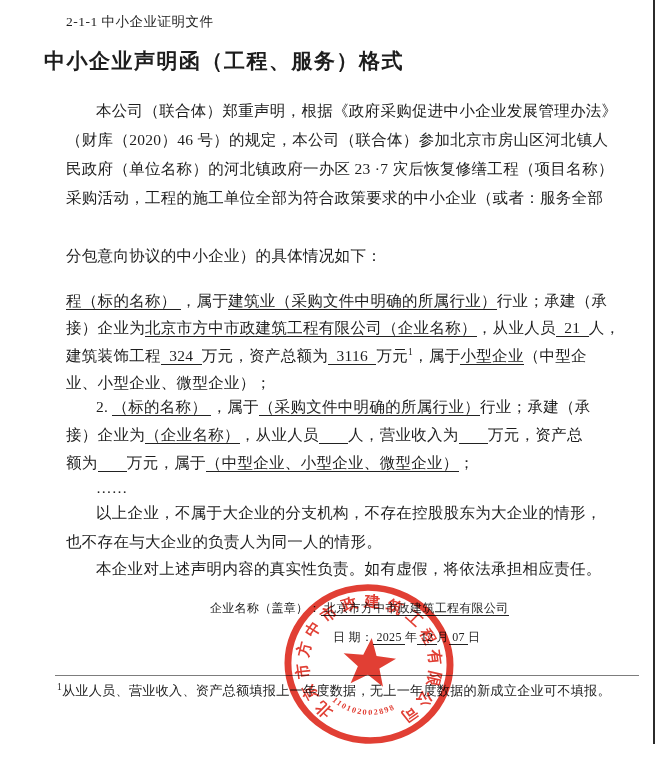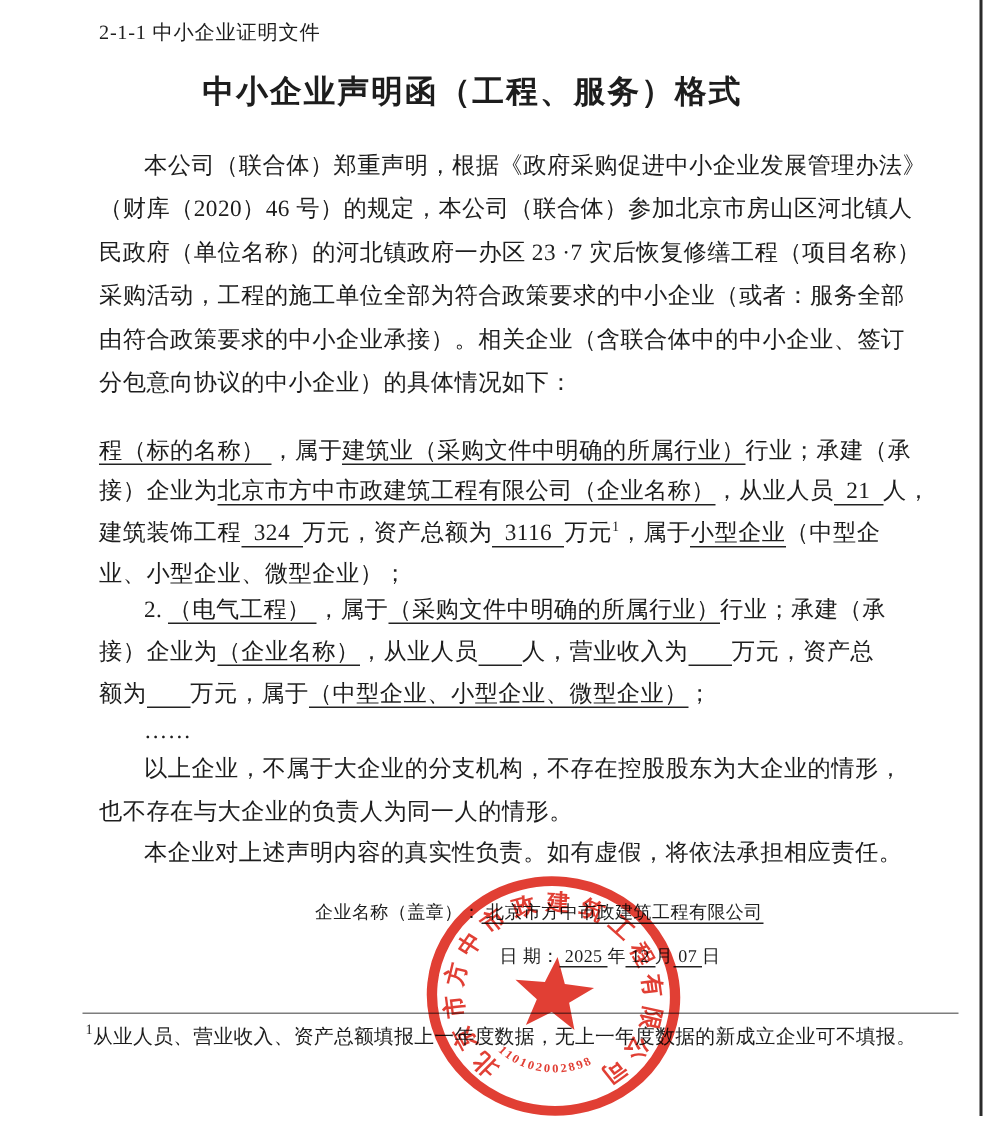--- a/index.html
+++ b/index.html
@@ -5,22 +5,22 @@
   * { margin:0; padding:0; box-sizing:border-box; }
   html,body { background:#fff; }
   body { width:656px; height:758px; overflow:hidden; }
   .page {
     position:relative; width:656px; height:758px; background:#ffffff;
     font-family:"Liberation Serif","DejaVu Serif",serif;
     color:#1d1d1d;
   }
   .doc-label { position:absolute; top:13px; left:66px; font-size:13.5px; letter-spacing:0.5px; }
   .doc-title {
-    position:absolute; top:47px; left:0; right:26px; text-align:center;
-    font-size:21px; font-weight:bold; letter-spacing:1.5px;
+    position:absolute; top:47px; left:0; right:26px; text-align:left;
+    font-size:21px; font-weight:bold; letter-spacing:1.5px;padding-left:44px;
   }
   .line {
     position:absolute; left:66px; font-size:15.5px; line-height:21px;
     letter-spacing:0.3px; white-space:nowrap;
   }
   .line span, .line sup { white-space:pre; }
   .ind { left:96px; }
   .u { border-bottom:1.2px solid #222; }
   sup { font-size:9.5px; vertical-align:super; line-height:0; }
   .sig-line { position:absolute; font-size:12px; letter-spacing:0.3px; white-space:nowrap; }
@@ -38,29 +38,28 @@
 
 <div class="page">
 
   <div class="doc-label">2-1-1 中小企业证明文件</div>
   <div class="doc-title">中小企业声明函（工程、服务）格式</div>
 
   <div class="line ind" style="top:100px"><span>本公司（联合体）郑重声明，根据《政府采购促进中小企业发展管理办法》</span></div>
   <div class="line" style="top:129px"><span>（财库（2020）46 号）的规定，本公司（联合体）参加北京市房山区河北镇人</span></div>
   <div class="line" style="top:158px"><span>民政府（单位名称）的河北镇政府一办区 23 ·7 灾后恢复修缮工程（项目名称）</span></div>
   <div class="line" style="top:187px"><span>采购活动，工程的施工单位全部为符合政策要求的中小企业（或者：服务全部</span></div>
-  <div class="line" style="top:216px"><span>由符合政策要求的中小企业承接）。相关企业（含联合体中的中小企业、签订</span></div>
   <div class="line" style="top:245px"><span>分包意向协议的中小企业）的具体情况如下：</span></div>
 
   <div class="line" style="top:290px"><span class="u">程（标的名称） </span><span>，属于</span><span class="u">建筑业（采购文件中明确的所属行业）</span><span>行业；承建（承</span></div>
   <div class="line" style="top:317px"><span>接）企业为</span><span class="u">北京市方中市政建筑工程有限公司（企业名称）</span><span>，从业人员</span><span class="u">  21  </span><span>人，</span></div>
   <div class="line" style="top:345px"><span>建筑装饰工程</span><span class="u">  324  </span><span>万元，资产总额为</span><span class="u">  3116  </span><span>万元</span><sup>1</sup><span>，属于</span><span class="u">小型企业</span><span>（中型企</span></div>
   <div class="line" style="top:372px"><span>业、小型企业、微型企业）；</span></div>
 
-  <div class="line ind" style="top:396px"><span>2. </span><span class="u">（电气工程） </span><span>，属于</span><span class="u">（采购文件中明确的所属行业）</span><span>行业；承建（承</span></div>
+  <div class="line ind" style="top:396px"><span>2. </span><span class="u">（标的名称） </span><span>，属于</span><span class="u">（采购文件中明确的所属行业）</span><span>行业；承建（承</span></div>
   <div class="line" style="top:424px"><span>接）企业为</span><span class="u">（企业名称）</span><span>，从业人员</span><span class="u">       </span><span>人，营业收入为</span><span class="u">       </span><span>万元，资产总</span></div>
   <div class="line" style="top:452px"><span>额为</span><span class="u">       </span><span>万元，属于</span><span class="u">（中型企业、小型企业、微型企业）</span><span>；</span></div>
 
   <div class="line ind" style="top:477px"><span>……</span></div>
 
   <div class="line ind" style="top:502px"><span>以上企业，不属于大企业的分支机构，不存在控股股东为大企业的情形，</span></div>
   <div class="line" style="top:531px"><span>也不存在与大企业的负责人为同一人的情形。</span></div>
   <div class="line ind" style="top:558px"><span>本企业对上述声明内容的真实性负责。如有虚假，将依法承担相应责任。</span></div>
 
   <div class="sig-line" style="top:600px; left:210px"><span>企业名称（盖章）：</span><span class="u">  北京市方中市政建筑工程有限公司  </span></div>

